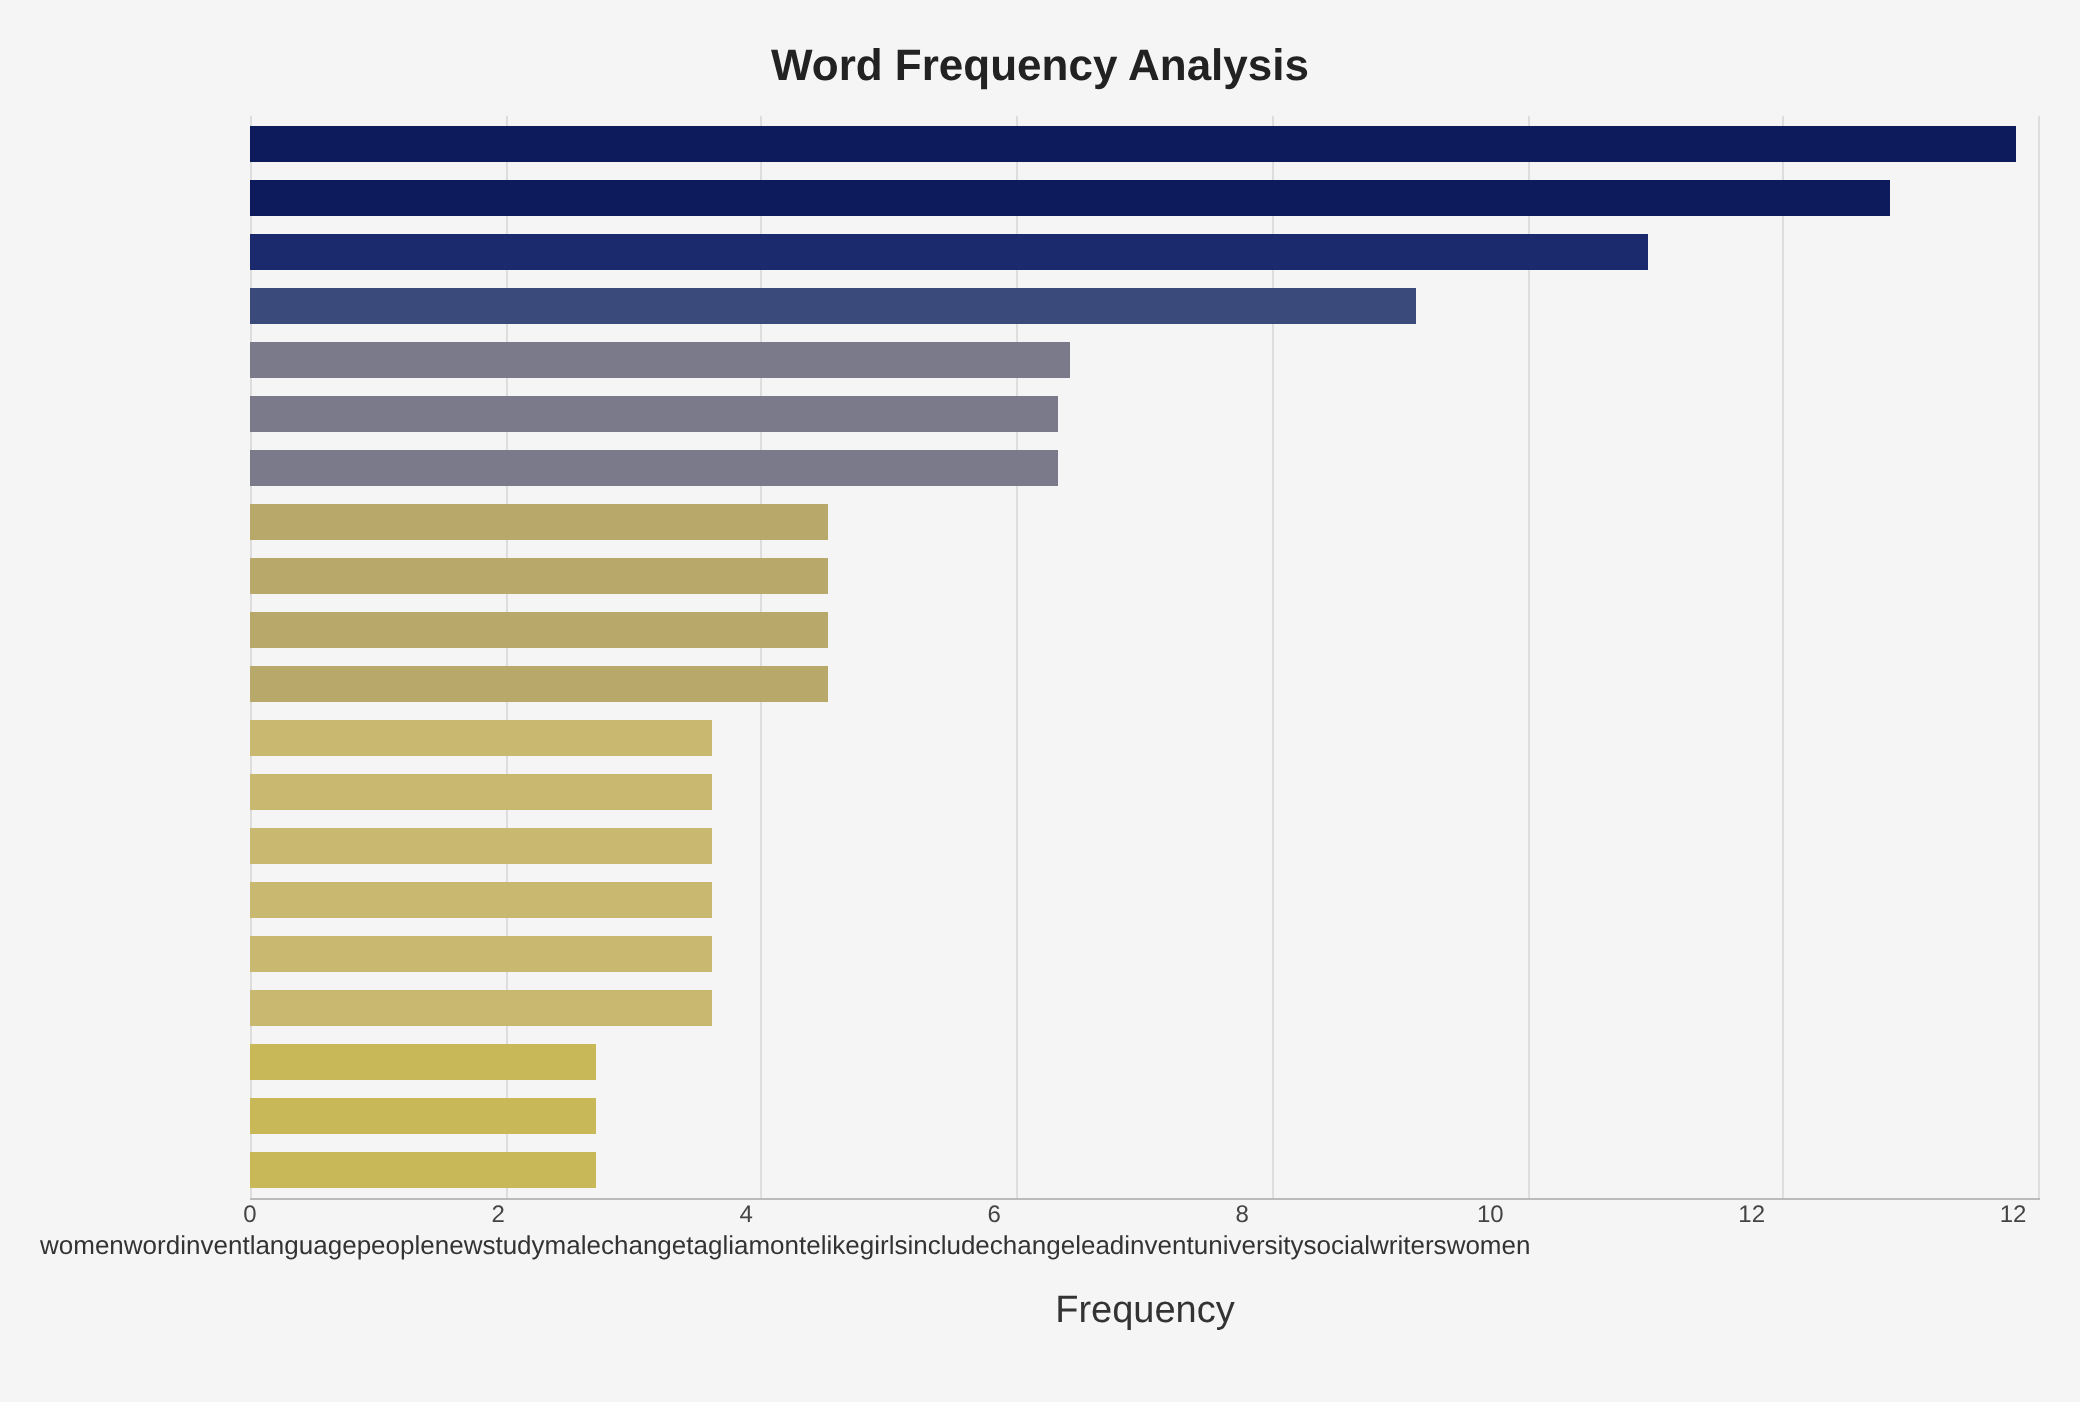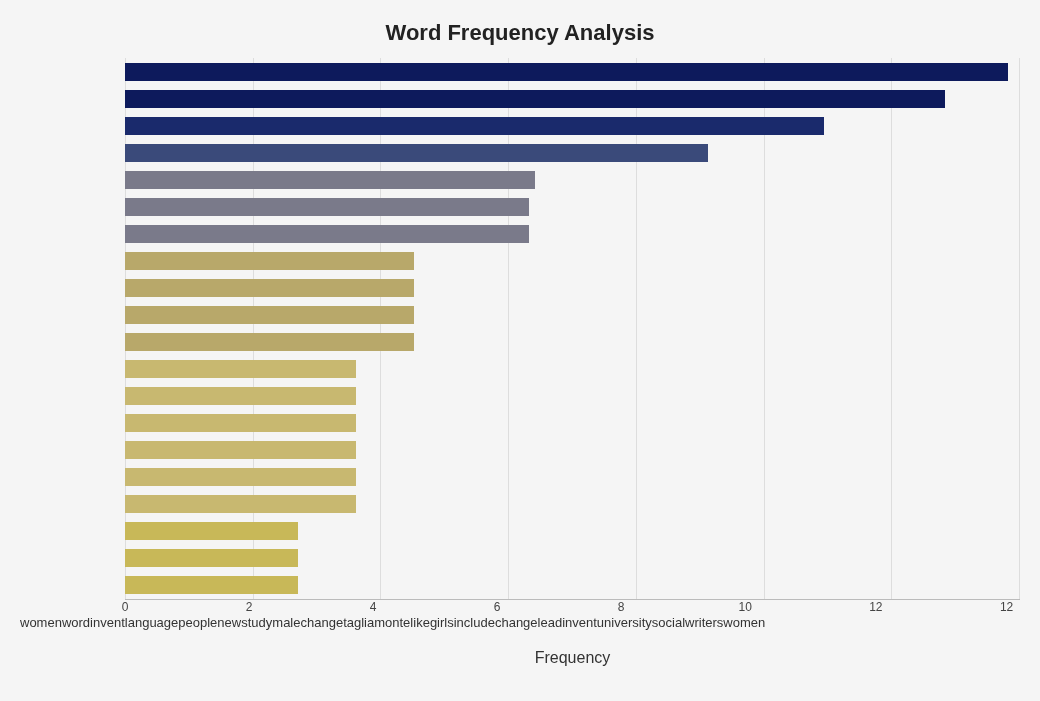--- a/index.html
+++ b/index.html
@@ -99,21 +99,21 @@
     .x-tick {
       font-size: 12px;
       color: #444;
       transform: translateX(-50%);
     }
     .x-axis-label {
       position: absolute;
       bottom: -38px;
       left: 50%;
       transform: translateX(-50%);
-      font-size: 16px;
+      font-size: 19px;
       color: #333;
     }
   </style>
 </head>
 <body>
 
 <div class="chart-container">
   <div class="chart-title">Word Frequency Analysis</div>
   <div class="chart-area">
     <div class="y-labels" id="y-labels">

